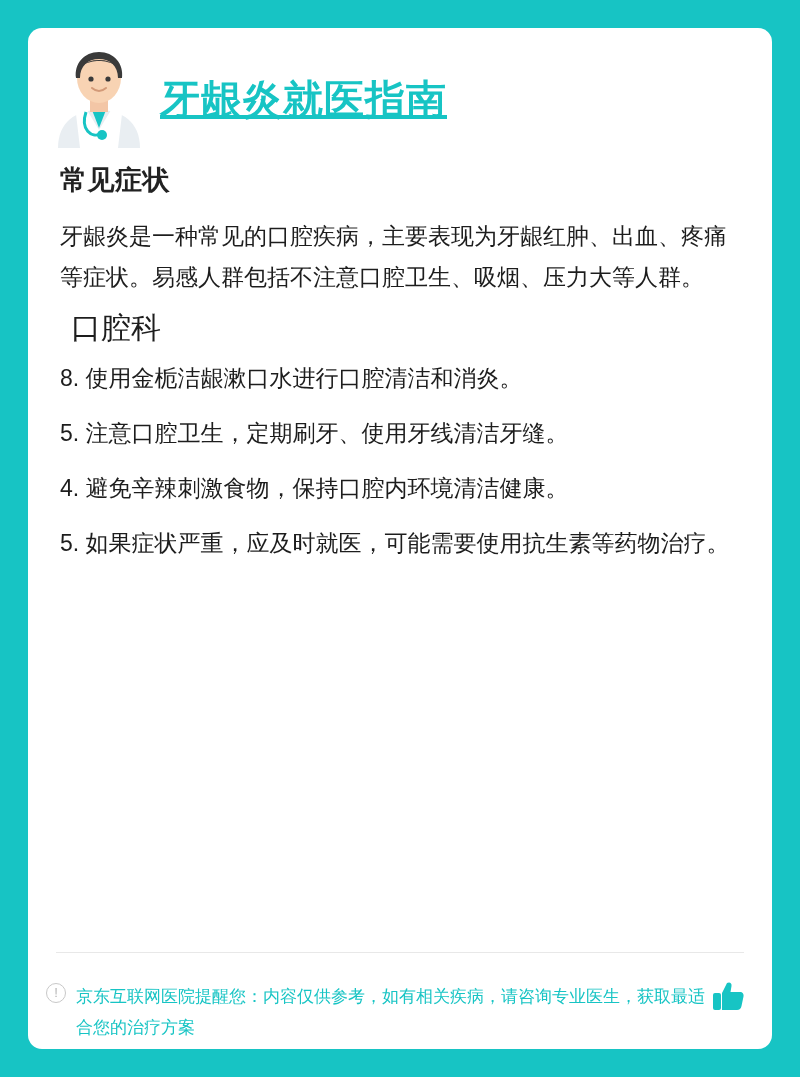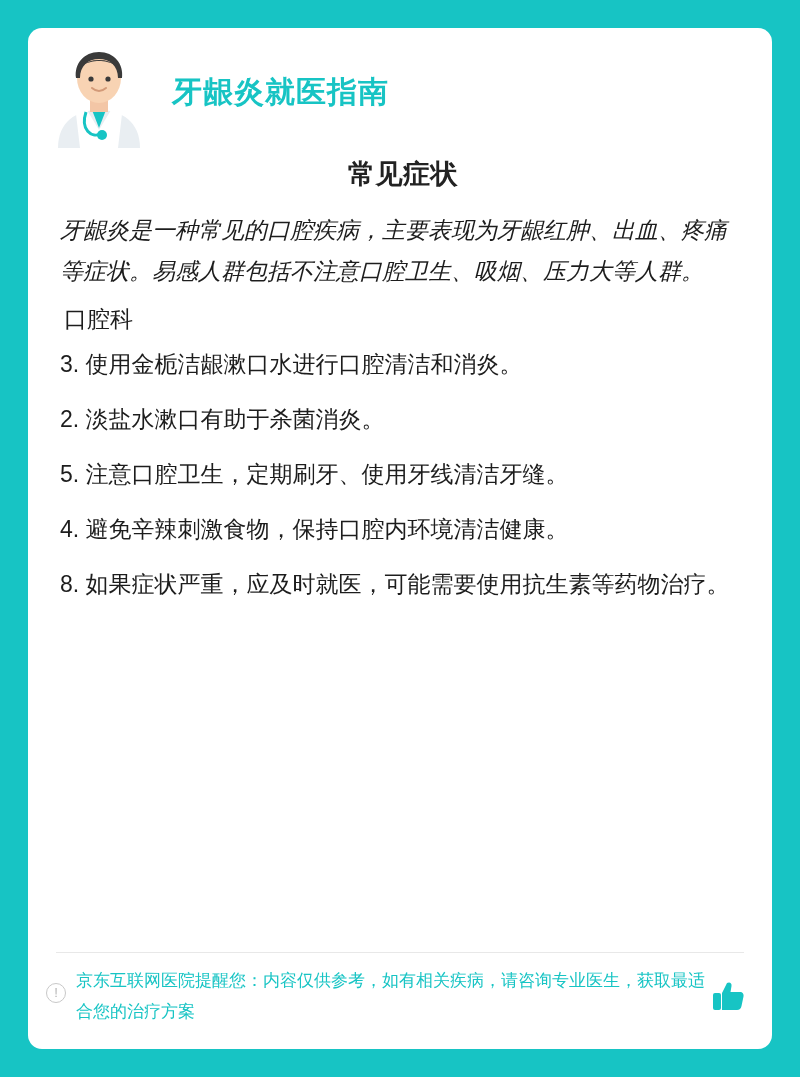--- a/index.html
+++ b/index.html
@@ -26,56 +26,55 @@
   }
   .doctor-icon {
     position: absolute;
     left: 12px;
     top: 10px;
     width: 118px;
     height: 110px;
   }
   .title {
     position: absolute;
-    left: 144px;
+    left: 132px;
     top: 44px;
-    font-size: 30px;
+    font-size: 40px;
     font-weight: bold;
     color: #17c4c4;
     letter-spacing: 1px;
+    text-decoration: underline;
   }
   .content {
     position: absolute;
     left: 32px;
     top: 120px;
     right: 26px;
   }
   h2.section {
     font-size: 27px;
     font-weight: bold;
     color: #222222;
     margin: 26px 0 18px 0;
     letter-spacing: 0.5px;
   }
   h2.section:first-child {
-    margin-top: 8px;
-    text-align: center;
+    margin-top: 14px;
   }
   p.para {
     font-size: 23px;
     line-height: 41px;
     color: #1d1d1d;
     margin: 0 0 8px 0;
-    font-style: italic;
   }
   p.plain {
-    font-size: 23px;
+    font-size: 30px;
     line-height: 38px;
     color: #1d1d1d;
-    margin: 4px;
+    margin: 11px;
   }
   ol.steps {
     list-style: none;
     margin: 6px 0 0 0;
     padding: 0;
   }
   ol.steps li {
     font-size: 23px;
     line-height: 41px;
     color: #1d1d1d;
@@ -105,21 +104,21 @@
     border: 1px solid #c8c8c8;
     border-radius: 50%;
     color: #b5b5b5;
     font-size: 13px;
     line-height: 18px;
     text-align: center;
   }
   .footer-text {
     position: absolute;
     left: 30px;
-    top: 8px;
+    top: 24px;
     width: 640px;
     font-size: 17px;
     line-height: 31px;
     color: #17c4c4;
   }
   .thumb {
     position: absolute;
     right: 6px;
     top: 20px;
     width: 38px;
@@ -160,25 +159,24 @@
   <div class="title">牙龈炎就医指南</div>
 
   <div class="content">
 
     <h2 class="section">常见症状</h2>
     <p class="para">牙龈炎是一种常见的口腔疾病，主要表现为牙龈红肿、出血、疼痛等症状。易感人群包括不注意口腔卫生、吸烟、压力大等人群。</p>
 
     <p class="plain">口腔科</p>
 
     <ol class="steps">
-      <li>3. 使用金栀洁龈漱口水进行口腔清洁和消炎。</li>
-      <li>2. 淡盐水漱口有助于杀菌消炎。</li>
+      <li>8. 使用金栀洁龈漱口水进行口腔清洁和消炎。</li>
       <li>5. 注意口腔卫生，定期刷牙、使用牙线清洁牙缝。</li>
       <li>4. 避免辛辣刺激食物，保持口腔内环境清洁健康。</li>
-      <li>8. 如果症状严重，应及时就医，可能需要使用抗生素等药物治疗。</li>
+      <li>5. 如果症状严重，应及时就医，可能需要使用抗生素等药物治疗。</li>
     </ol>
 
   </div>
 
   <div class="footer-divider"></div>
 
   <div class="footer">
     <div class="info-icon">!</div>
     <div class="footer-text">京东互联网医院提醒您：内容仅供参考，如有相关疾病，请咨询专业医生，获取最适合您的治疗方案</div>
     <div class="thumb">

